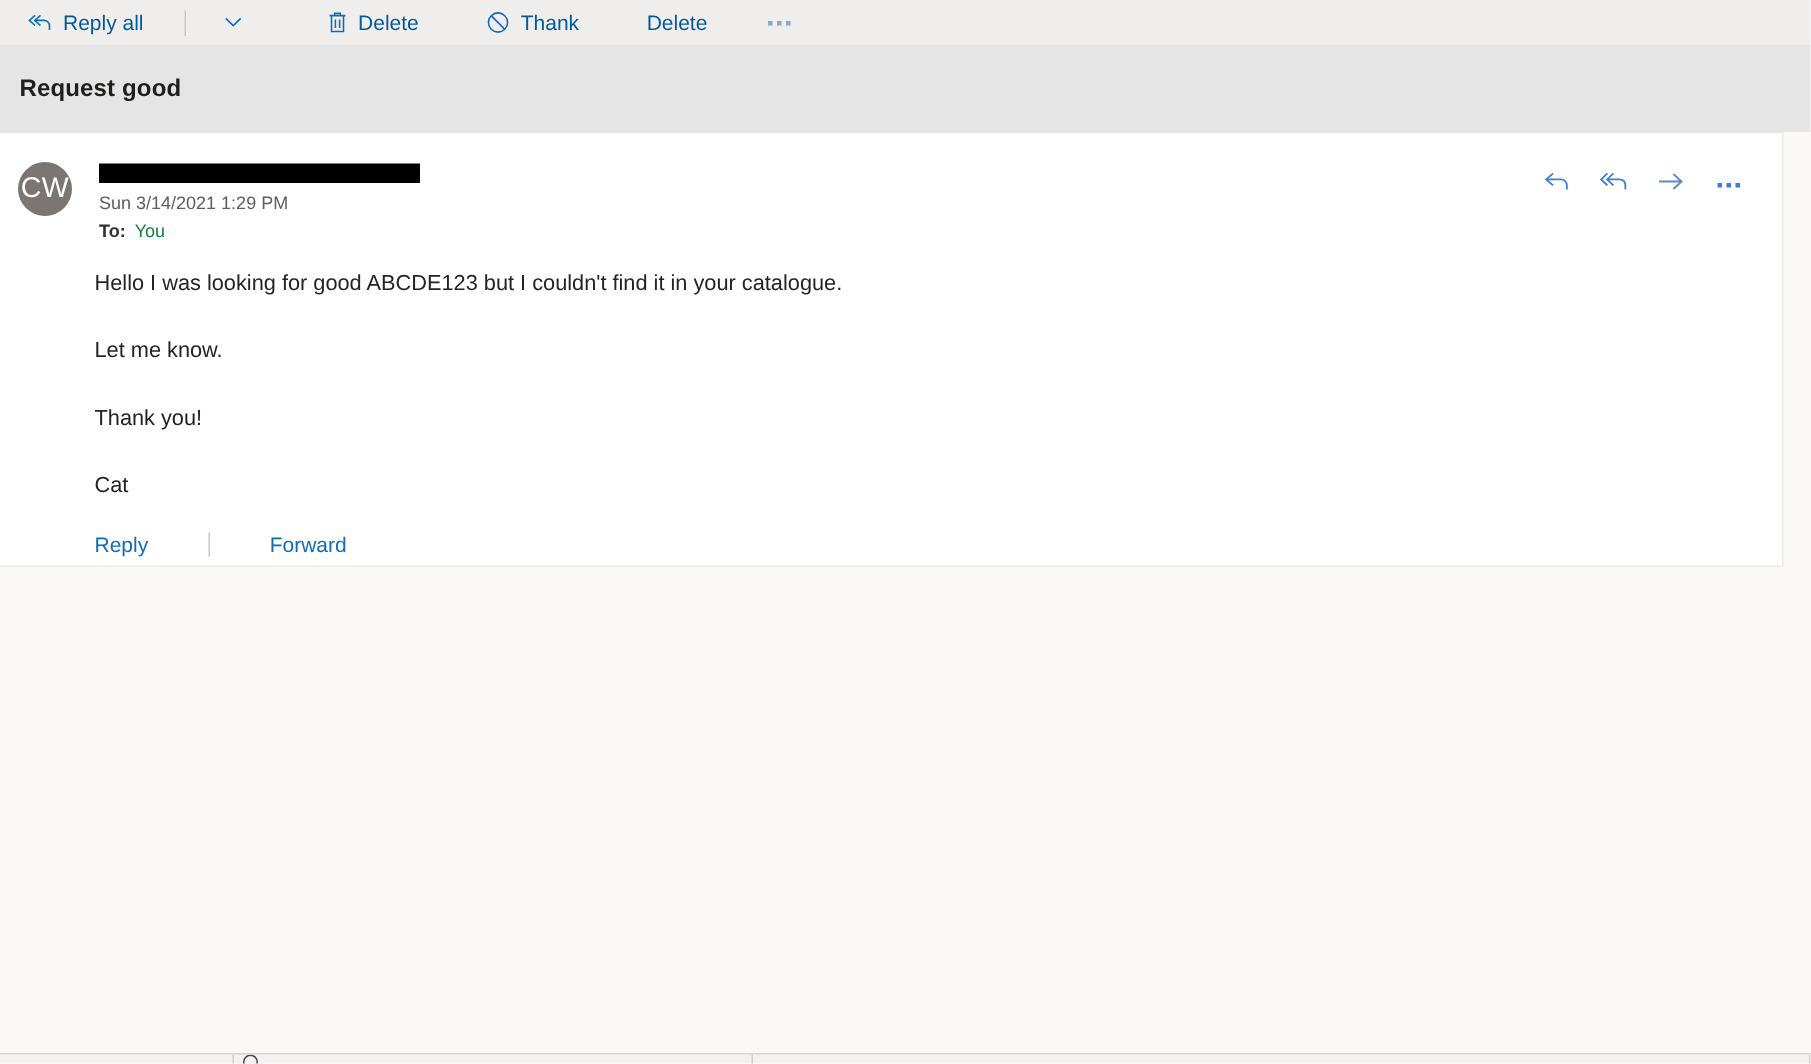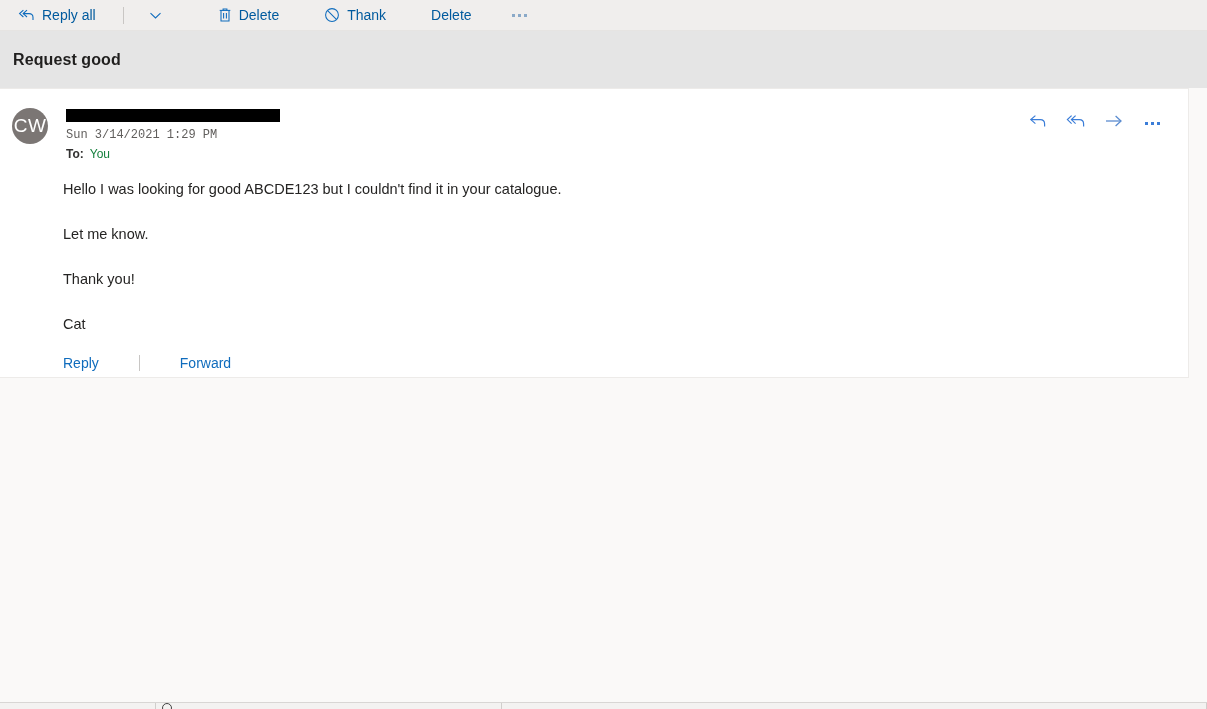--- a/index.html
+++ b/index.html
@@ -123,21 +123,20 @@
     width: 214px;
     height: 13px;
     background: #000000;
     margin-bottom: 5px;
   }
   .msg-date {
     font-size: 12px;
     color: #605e5c;
     line-height: 16px;
     margin-bottom: 3px;
-    font-family: Liberation Mono, monospace;
   }
   .msg-to {
     font-size: 12px;
     line-height: 16px;
     color: #605e5c;
   }
   .msg-to .to-key { color: #323130; font-weight: bold; }
   .msg-to .to-val { color: #15803d; margin-left: 6px; }
 
   .head-actions {

